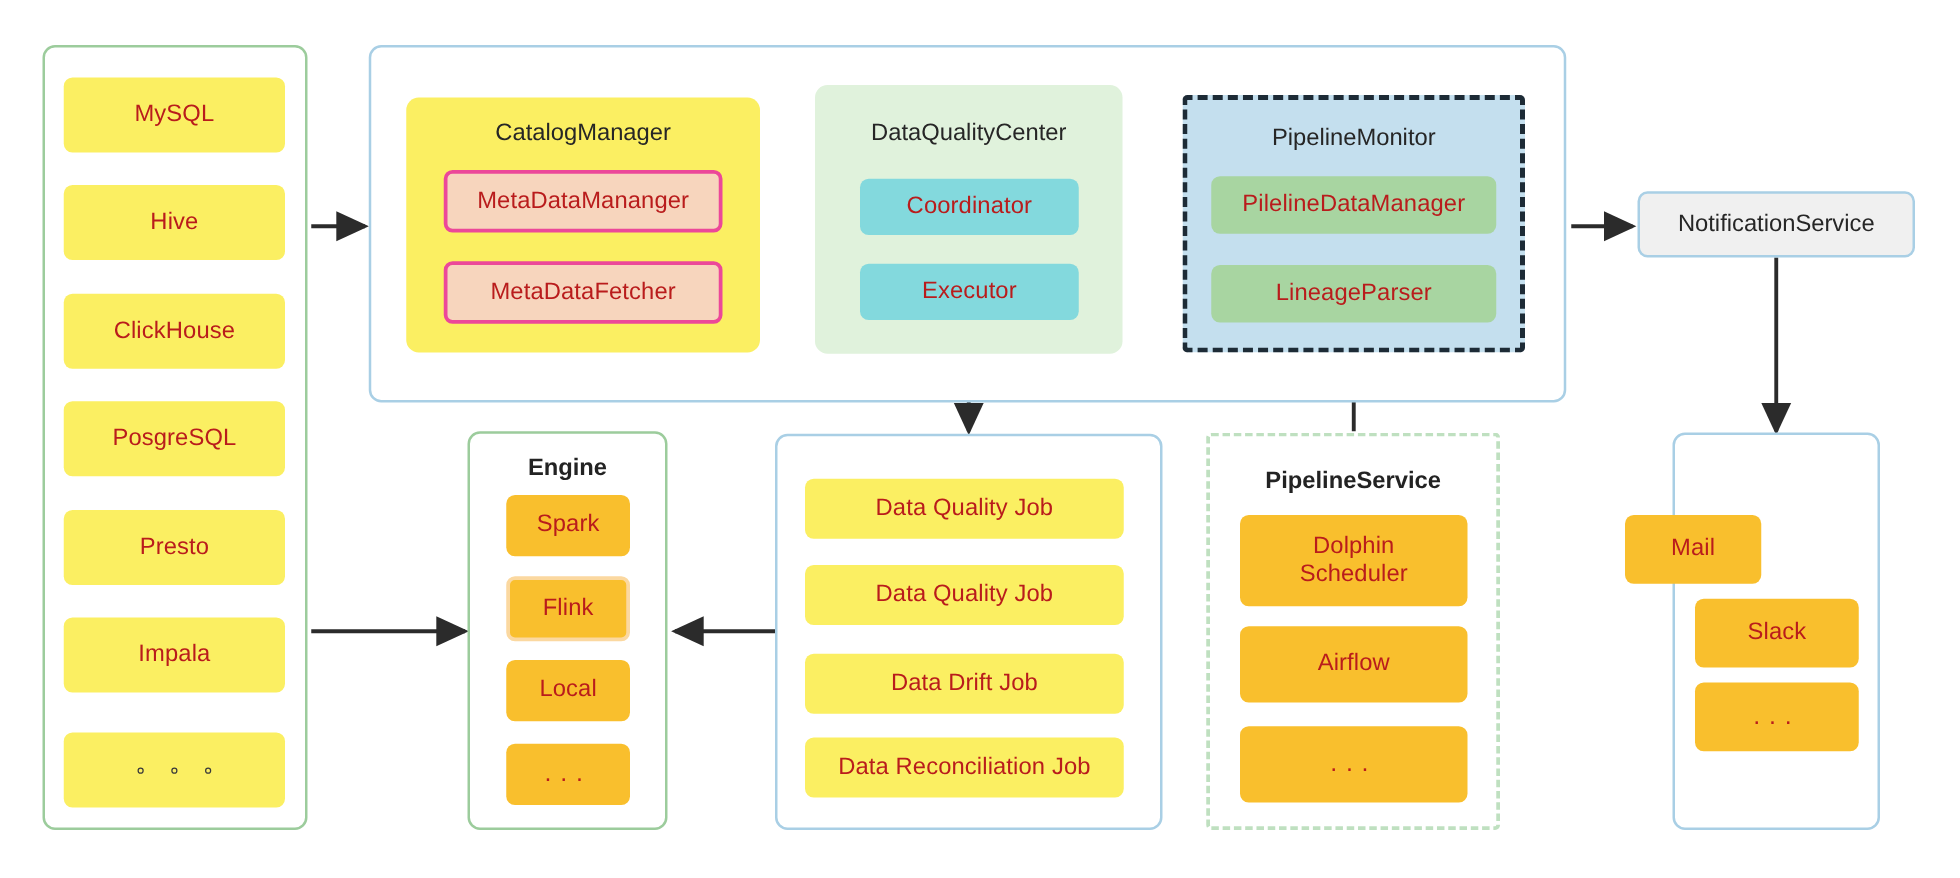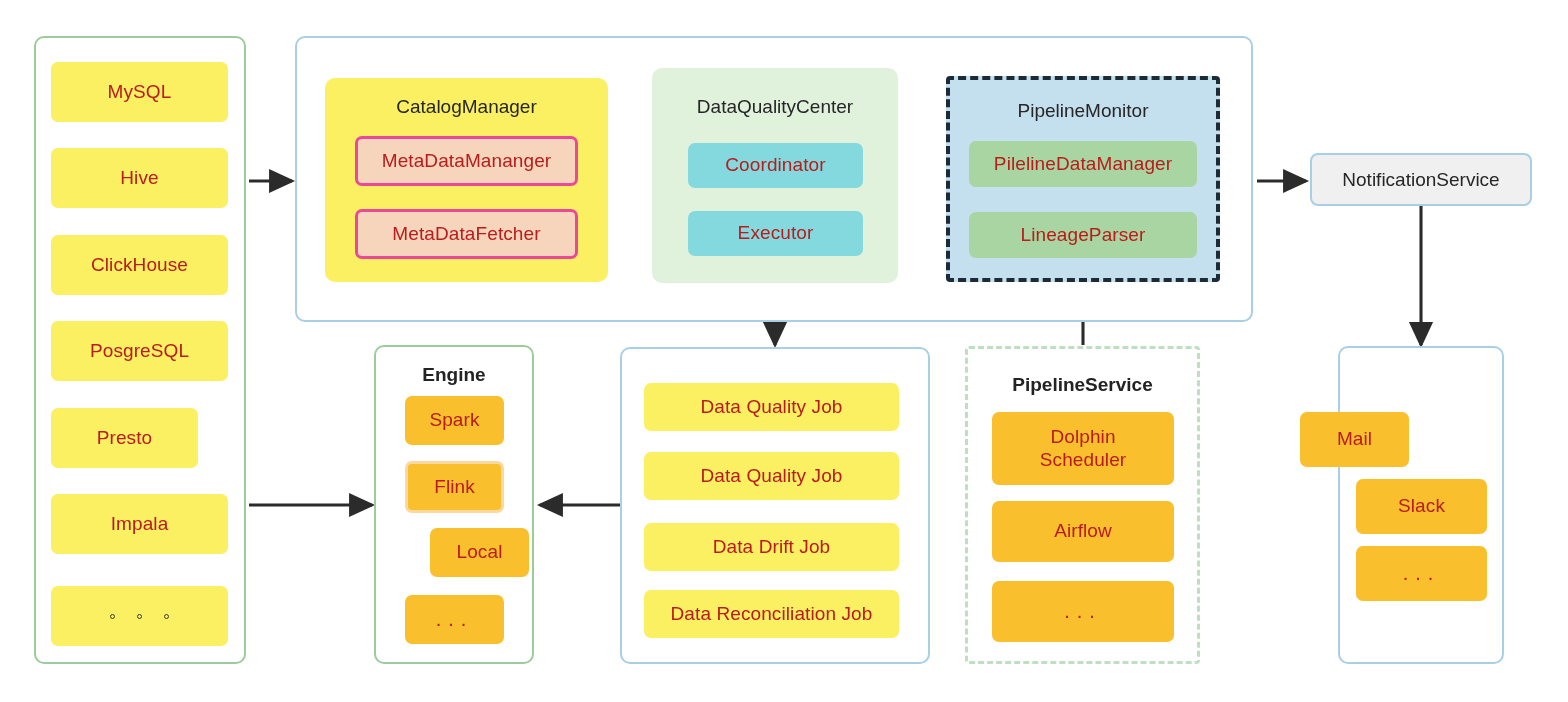--- a/index.html
+++ b/index.html
@@ -162,21 +162,21 @@
   </div>
   <div class="chip chip-yellow" style="left:51px; top:148px; width:177px; height:60px;">
     <span>Hive</span>
   </div>
   <div class="chip chip-yellow" style="left:51px; top:235px; width:177px; height:60px;">
     <span>ClickHouse</span>
   </div>
   <div class="chip chip-yellow" style="left:51px; top:321px; width:177px; height:60px;">
     <span>PosgreSQL</span>
   </div>
-  <div class="chip chip-yellow" style="left:51px; top:408px; width:147px; height:60px;">
+  <div class="chip chip-yellow" style="left:51px; top:408px; width:177px; height:60px;">
     <span>Presto</span>
   </div>
   <div class="chip chip-yellow" style="left:51px; top:494px; width:177px; height:60px;">
     <span>Impala</span>
   </div>
   <div class="chip chip-yellow" style="left:51px; top:586px; width:177px; height:60px;">
     <span class="circ-dots">
       <i></i>
         <i></i>
         <i></i>
@@ -218,21 +218,21 @@
 
   <div class="panel panel-green" style="left:374px; top:345px; width:160px; height:319px;">
     <div class="panel-title" style="top:17px;">Engine</div>
   </div>
   <div class="chip chip-orange" style="left:405px; top:396px; width:99px; height:49px;">
     <span>Spark</span>
   </div>
   <div class="chip chip-orange-hl" style="left:405px; top:461px; width:99px; height:52px;">
     <span>Flink</span>
   </div>
-  <div class="chip chip-orange" style="left:405px; top:528px; width:99px; height:49px;margin-left:25px;">
+  <div class="chip chip-orange" style="left:405px; top:528px; width:99px; height:49px;">
     <span>Local</span>
   </div>
   <div class="chip chip-orange dots-chip" style="left:405px; top:595px; width:99px; height:49px;">
     <span>...</span>
   </div>
 
   <div class="panel panel-blue" style="left:620px; top:347px; width:310px; height:317px;">
   </div>
   <div class="chip chip-yellow" style="left:644px; top:383px; width:255px; height:48px;">
     <span>Data Quality Job</span>

